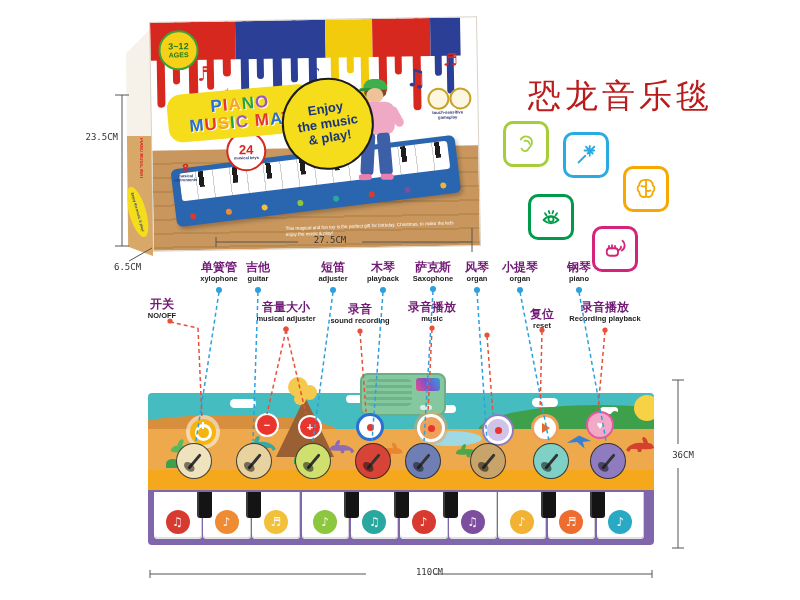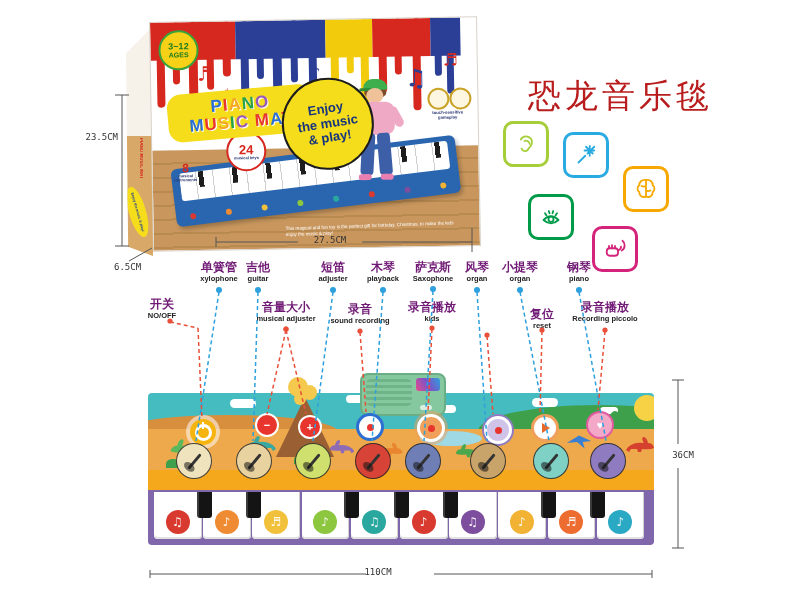--- a/index.html
+++ b/index.html
@@ -358,35 +358,35 @@
   <div class="callout" style="left:246px;top:301px;width:80px">
     <div class="zh">音量大小</div>
     <div class="en">musical adjuster</div>
   </div>
   <div class="callout" style="left:320px;top:303px;width:80px">
     <div class="zh">录音</div>
     <div class="en">sound recording</div>
   </div>
   <div class="callout" style="left:392px;top:301px;width:80px">
     <div class="zh">录音播放</div>
-    <div class="en">kids</div>
+    <div class="en">music</div>
   </div>
   <div class="callout" style="left:512px;top:308px;width:60px">
     <div class="zh">复位</div>
     <div class="en">reset</div>
   </div>
   <div class="callout" style="left:550px;top:301px;width:110px">
     <div class="zh">录音播放</div>
-    <div class="en">Recording piccolo</div>
+    <div class="en">Recording playback</div>
   </div>
 
   <div class="dim" style="left:58px;top:132px;width:60px;text-align:right">23.5CM</div>
   <div class="dim" style="left:114px;top:262px">6.5CM</div>
   <div class="dim" style="left:300px;top:235px;width:60px;text-align:center">27.5CM</div>
-  <div class="dim" style="left:348px;top:567px;width:60px;text-align:center">110CM</div>
+  <div class="dim" style="left:383px;top:567px;width:60px;text-align:right">110CM</div>
   <div class="dim" style="left:660px;top:450px;width:46px;text-align:center">36CM</div>
 
   <div class="mat">
     <div class="sky">
       <div class="dune"></div>
       <div class="hill"></div>
       <div class="sun"></div>
       <div class="cloud" style="left:82px;top:6px;width:26px;height:9px"></div>
       <div class="cloud" style="left:198px;top:2px;width:20px;height:8px"></div>
       <div class="cloud" style="left:286px;top:12px;width:22px;height:8px"></div>

